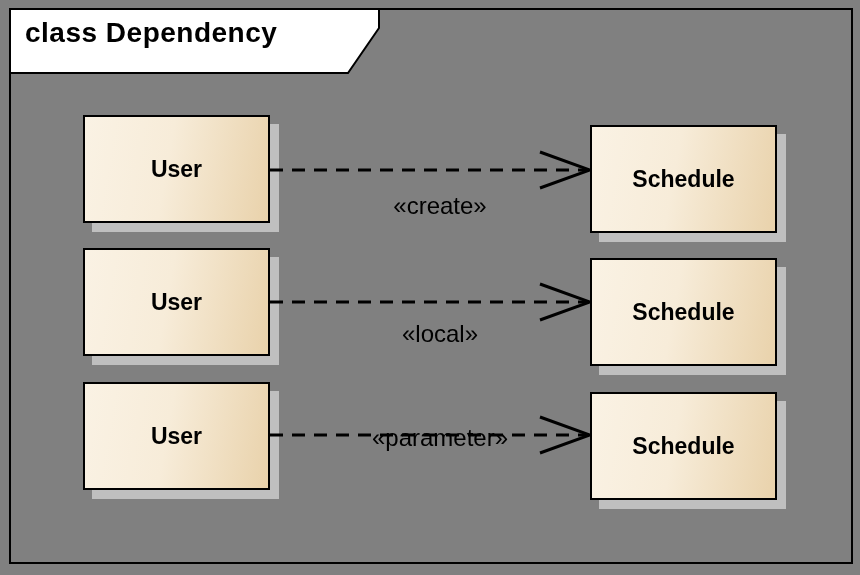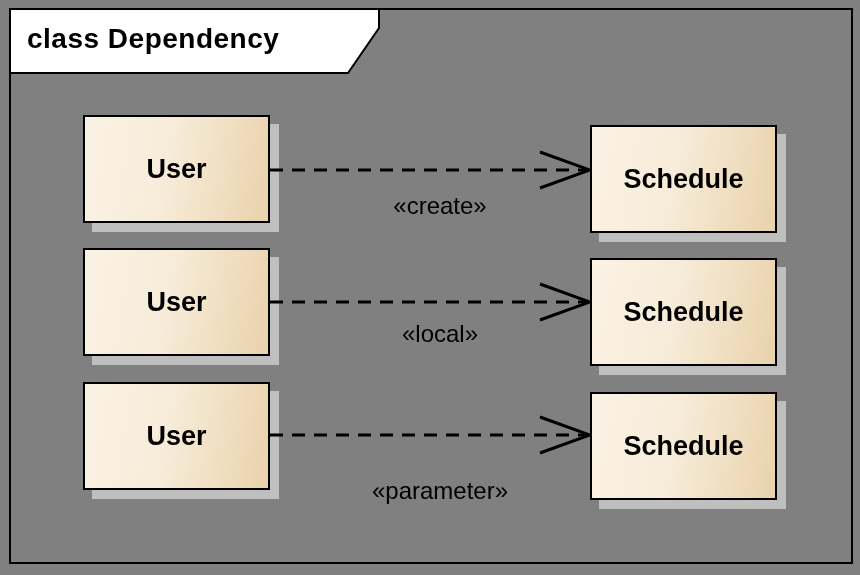--- a/index.html
+++ b/index.html
@@ -31,48 +31,47 @@
   .tab-svg {
     position: absolute;
     left: 9px;
     top: 8px;
     width: 372px;
     height: 66px;
   }
   .tab-label {
     position: absolute;
     left: 9px;
-    top: 8px;
+    top: 2px;
     width: 330px;
     height: 62px;
     display: flex;
     align-items: center;
-    padding-left: 10px;
+    padding-left: 16px;
     font-size: 28px;
     font-weight: bold;
     color: #000000;
     letter-spacing: 0.5px;
     white-space: nowrap;
-    margin-left: 8px;
   }
   
   .classbox {
     position: absolute;
     width: 187px;
     height: 108px;
     border: 2px solid #000000;
     box-sizing: border-box;
     background: linear-gradient(100deg, #faf2e4 0%, #f7ecd9 45%, #e9d2ab 100%);
     box-shadow: 9px 9px 0 0 #bfbfbf;
     display: flex;
     align-items: center;
     justify-content: center;
   }
   .classbox .classname {
-    font-size: 27px;
+    font-size: 23px;
     font-weight: bold;
     color: #000000;
   }
   .col-left  { left: 83px; }
   .col-right { left: 590px; margin-top: 10px; }
   .row1 { top: 115px; }
   .row2 { top: 248px; }
   .row3 { top: 382px; }
   
   .arrow-svg {
@@ -89,21 +88,21 @@
     position: absolute;
     left: 270px;
     width: 340px;
     text-align: center;
     font-size: 24px;
     color: #000000;
     white-space: nowrap;
   }
   .label-row1 { top: 192px; }
   .label-row2 { top: 320px; text-align: center; }
-  .label-row3 { top: 477px; }
+  .label-row3 { top: 424px; }
 </style>
 </head>
 <body>
 
 <div class="canvas">
 
   <div class="frame-border"></div>
 
   <svg class="tab-svg" viewBox="0 0 372 66" aria-hidden="true">
     <path d="M1 1 L370 1 L370 20 L339 65 L1 65 Z" fill="#ffffff" stroke="#000000" stroke-width="2"></path>

